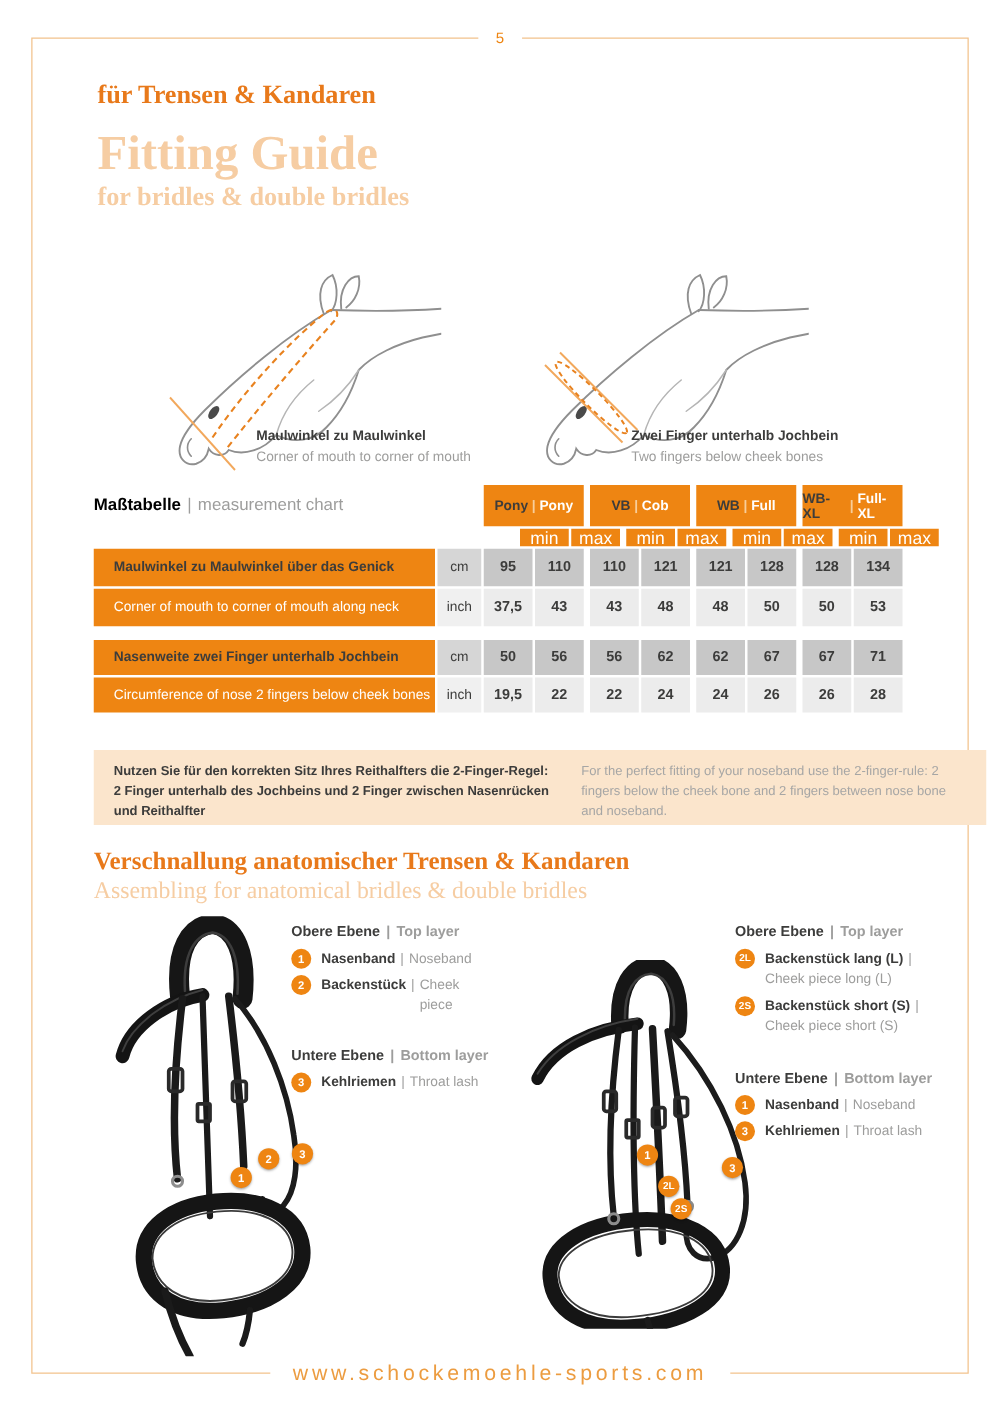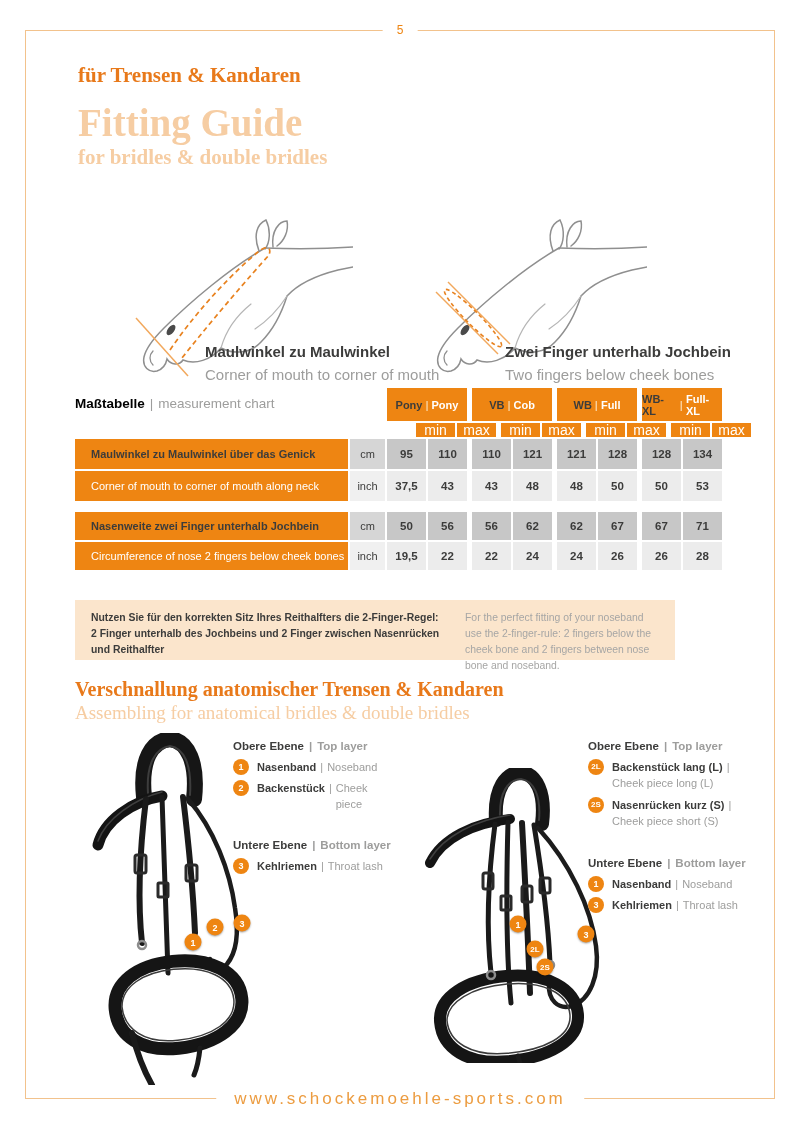--- a/index.html
+++ b/index.html
@@ -15,21 +15,21 @@
   .hdr { position:absolute; left:78px; top:62px; }
   .hdr .t1 { font-family:"Liberation Serif", serif; font-weight:700; font-size:39px; color:#E8791A; line-height:1.05; }
   .hdr .s1 { font-family:"Liberation Serif", serif; font-weight:700; font-size:21px; color:#E8791A; line-height:1.1; margin-top:2px; }
   .hdr .t2 { font-family:"Liberation Serif", serif; font-weight:700; font-size:39px; color:#F6CDA3; line-height:1.05; margin-top:16px; }
   .hdr .s2 { font-family:"Liberation Serif", serif; font-weight:700; font-size:21px; color:#F6CDA3; line-height:1.1; margin-top:2px; }
 
   
   .horse { position:absolute; width:245px; height:160px; }
   .horse-left { left:108px; top:218px; }
   .horse-right { left:402px; top:218px; }
-  .horse-label { position:absolute; font-size:15px; line-height:1.5; }
+  .horse-label { position:absolute; font-size:11px; line-height:1.5; }
   .hl-left { left:205px; top:341px; }
   .hl-right { left:505px; top:341px; }
   .hl-de { color:#3C3C3B; font-weight:700; }
   .hl-en { color:#9D9D9C; }
 
   
   .mtable { position:absolute; left:75px; top:386px; width:647px; height:184px; }
   .mt-title { position:absolute; left:0; top:10px; font-size:13.5px; }
   .mt-title .de { font-weight:700; color:#000000;margin-top:20px; }
   .mt-title .sep { color:#9D9D9C; margin:0 5px; }
@@ -46,21 +46,21 @@
   .t-unit { position:absolute; left:275px; top:0; bottom:0; width:35px; display:flex; align-items:center; justify-content:center; font-size:11px; color:#3C3C3B; }
   .row-de .t-unit { background:#D6D6D6; }
   .row-en .t-unit { background:#F0F0F0; }
   .t-val { position:absolute; top:0; bottom:0; width:39px; display:flex; align-items:center; justify-content:center; font-size:11.5px; font-weight:700; color:#3C3C3B; }
   .row-de .t-val { background:#C7C7C7; }
   .row-en .t-val { background:#ECECEC; }
   .c0{left:312px}.c1{left:353px}.c2{left:397px}.c3{left:438px}.c4{left:482px}.c5{left:523px}.c6{left:567px}.c7{left:608px}
   .g0{left:312px}.g1{left:397px}.g2{left:482px}.g3{left:567px}
 
   
-  .note { position:absolute; left:75px; top:600px; width:600px; height:60px; background:#FBE5CC; display:flex; padding:10px 16px; }
+  .note { position:absolute; left:75px; top:600px; width:714px; height:60px; background:#FBE5CC; display:flex; padding:10px 16px; }
   .note .n-de { width:352px; margin-right:22px; font-size:10.4px; line-height:1.55; color:#3C3C3B; font-weight:700; }
   .note .n-en { flex:1; font-size:10.4px; line-height:1.55; color:#A6A6A5; }
 
   
   .section-h { position:absolute; left:75px; top:678px; }
   .section-h .sh-de { font-family:"Liberation Serif", serif; font-weight:700; font-size:20px; color:#E8791A; }
   .section-h .sh-en { font-family:"Liberation Serif", serif; font-weight:400; font-size:19px; color:#F6CDA3; margin-top:1px; }
 
   
   .bridle { position:absolute; }
@@ -329,21 +329,21 @@
     <div class="legend-item two-line">
       <span class="badge small">2L</span>
       <span class="li-text">
         <span class="li-de">Backenstück lang (L)</span><span class="sep">|</span><br>
         <span class="li-en">Cheek piece long (L)</span>
       </span>
     </div>
     <div class="legend-item two-line">
       <span class="badge small">2S</span>
       <span class="li-text">
-        <span class="li-de">Nasenrücken kurz (S)</span><span class="sep">|</span><br>
+        <span class="li-de">Backenstück short (S)</span><span class="sep">|</span><br>
         <span class="li-en">Cheek piece short (S)</span>
       </span>
     </div>
     <div class="legend-gap-lg"></div>
     <div class="legend-title">
       <span class="lt-de">Untere Ebene</span><span class="sep">|</span><span class="lt-en">Bottom layer</span>
     </div>
     <div class="legend-item">
       <span class="badge">1</span>
       <span class="li-de">Nasenband</span>

